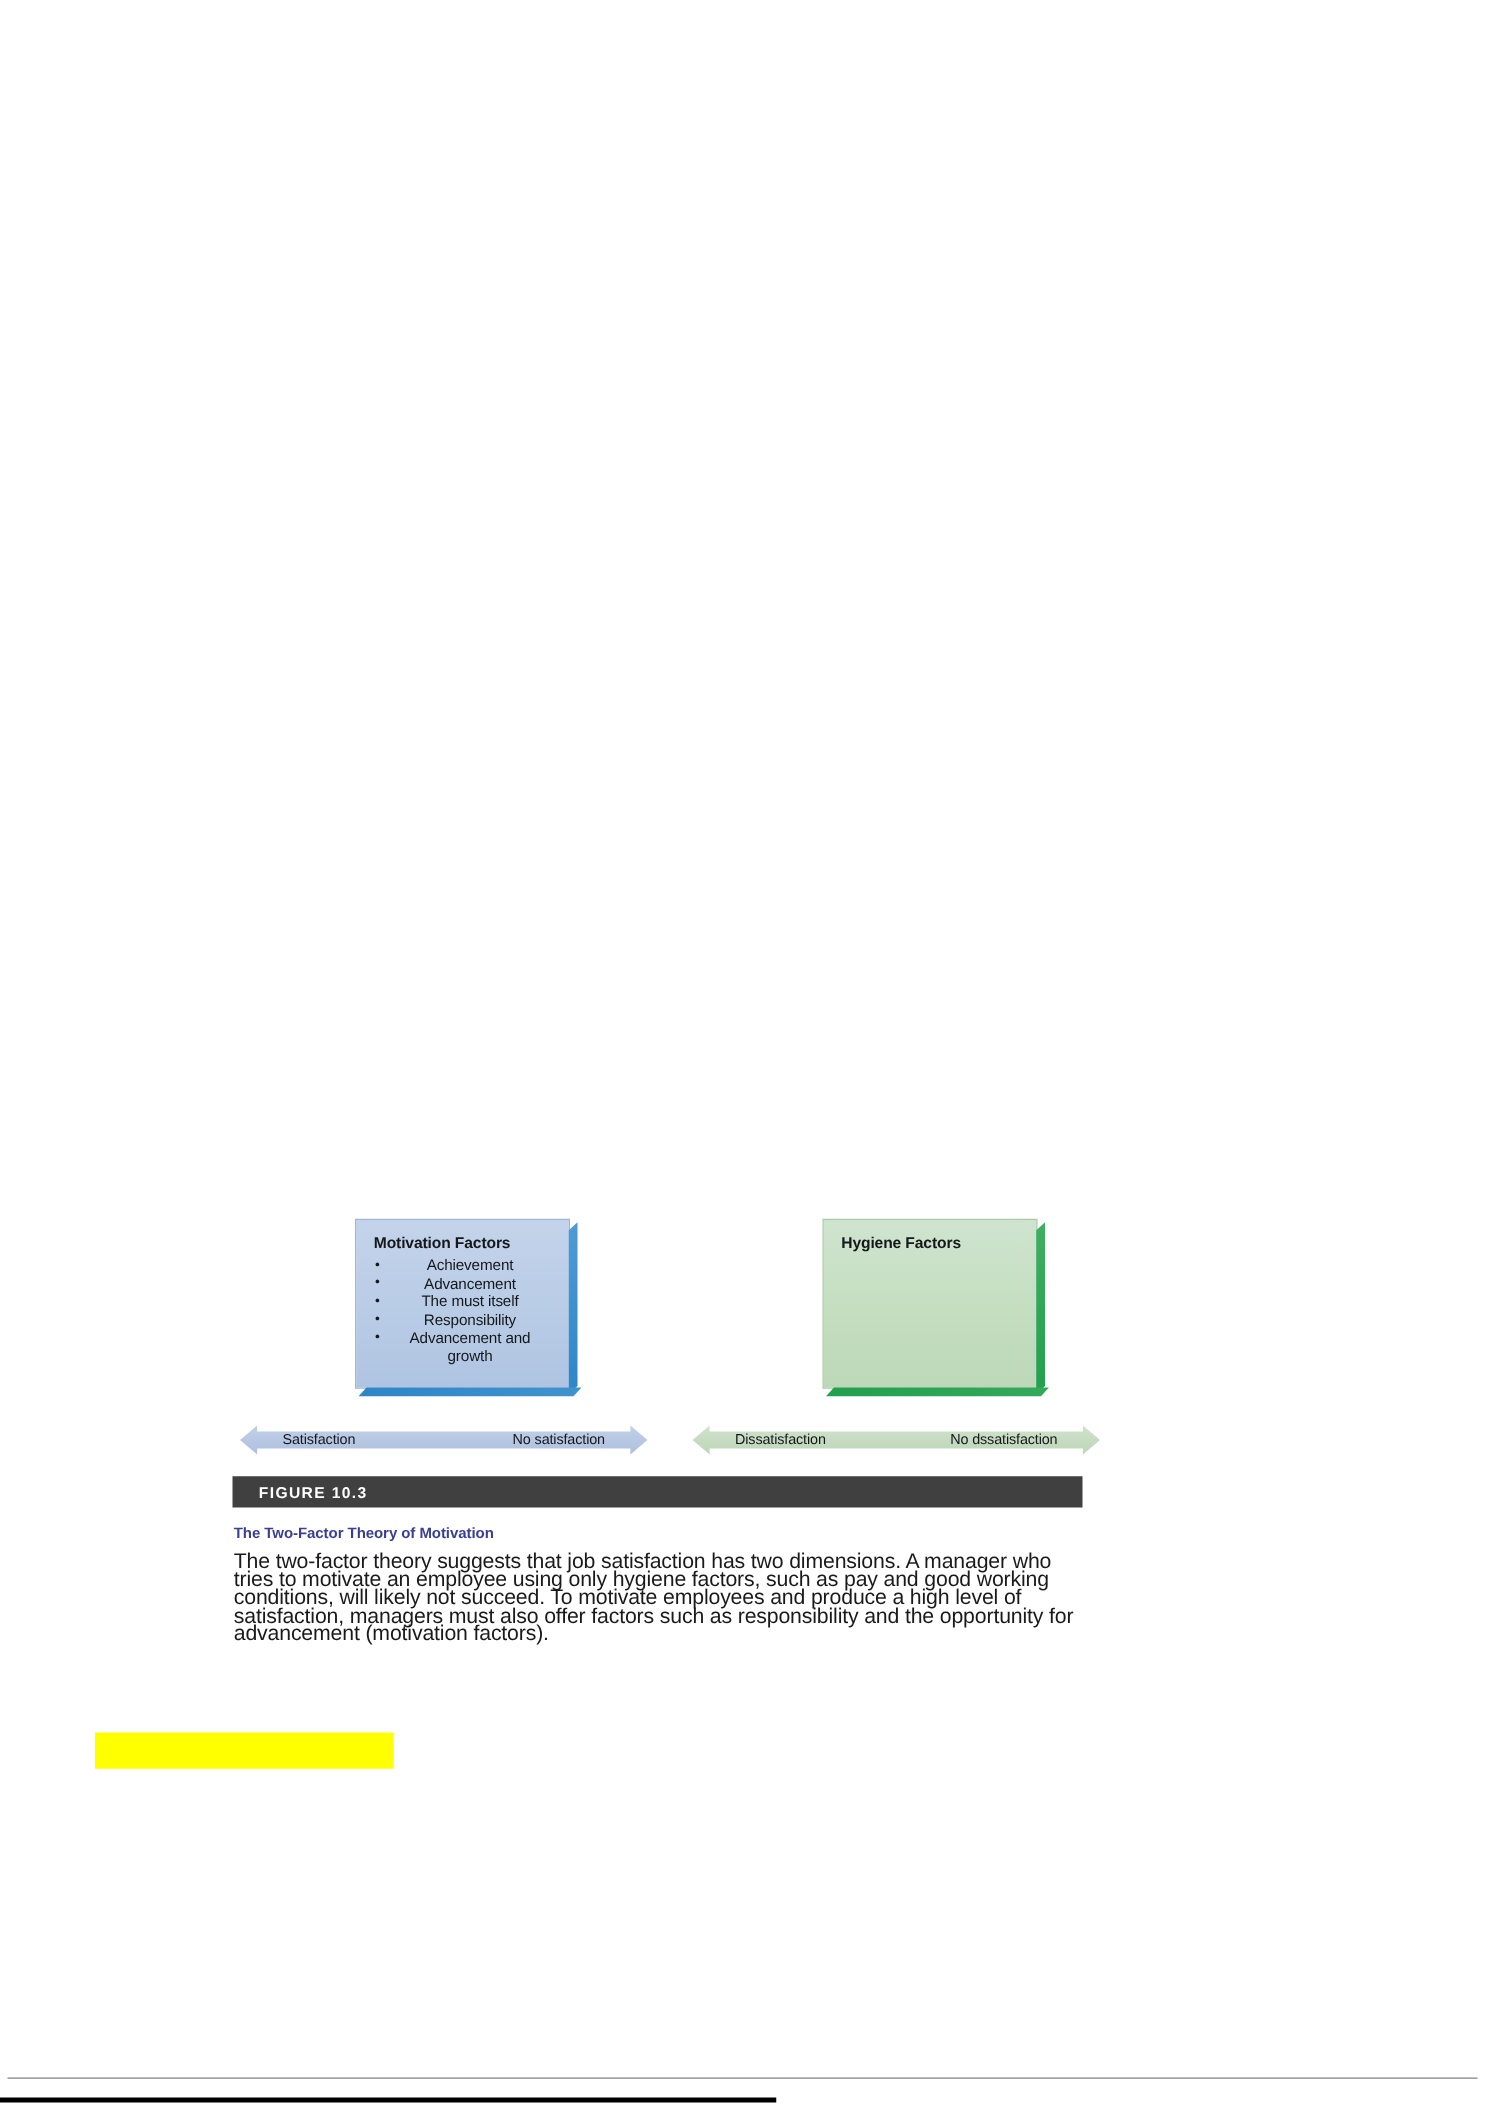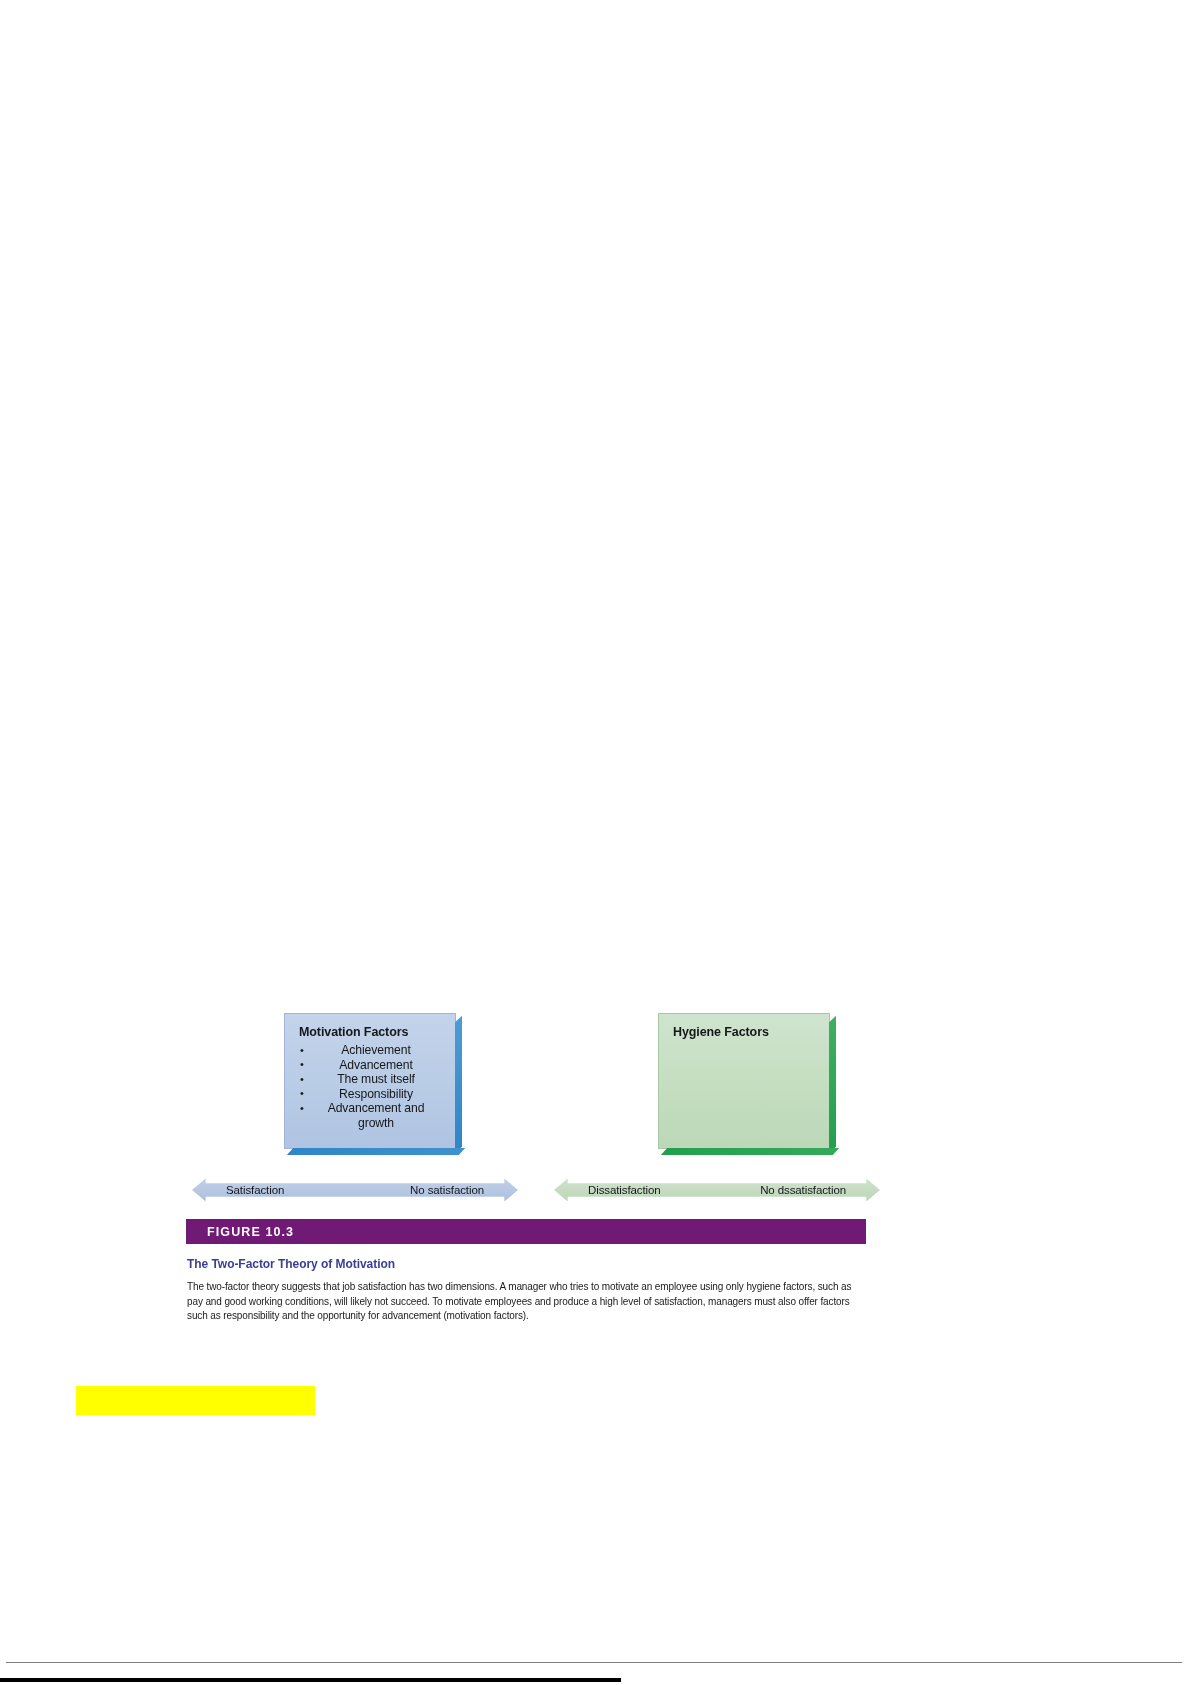--- a/index.html
+++ b/index.html
@@ -20,21 +20,21 @@
 
   .page {
     position: absolute;
     inset: 0;
   }
 
   
   .figure-block {
     position: absolute;
     left: 186px;
-    top: 1013px;
+    top: 975px;
     width: 680px;
   }
 
   
   .boxes-row {
     position: relative;
     height: 155px;
   }
 
   .factor-box {
@@ -167,21 +167,21 @@
     color: #14161a;
     white-space: nowrap;
     letter-spacing: -0.1px;
   }
 
   
   .figure-bar {
     position: relative;
     margin-top: 6px;
     height: 25px;
-    background: #701a75;
+    background: #404040;
     display: flex;
     align-items: center;
     padding-left: 21px;
     box-sizing: border-box;
     width: 680px;
   }
   .figure-bar-label {
     color: #ffffff;
     font-size: 12.5px;
     font-weight: bold;
@@ -195,21 +195,21 @@
     width: 680px;
   }
   .caption-title {
     font-size: 12px;
     font-weight: bold;
     color: #3a3f93;
     letter-spacing: -0.05px;
     margin-bottom: 9px;
   }
   .caption-body {
-    font-size: 10px;
+    font-size: 17px;
     line-height: 14.6px;
     color: #1a1a1a;
     letter-spacing: -0.12px;
     text-align: left;
     max-width: 672px;
   }
 
   
   .highlight-block {
     position: absolute;

